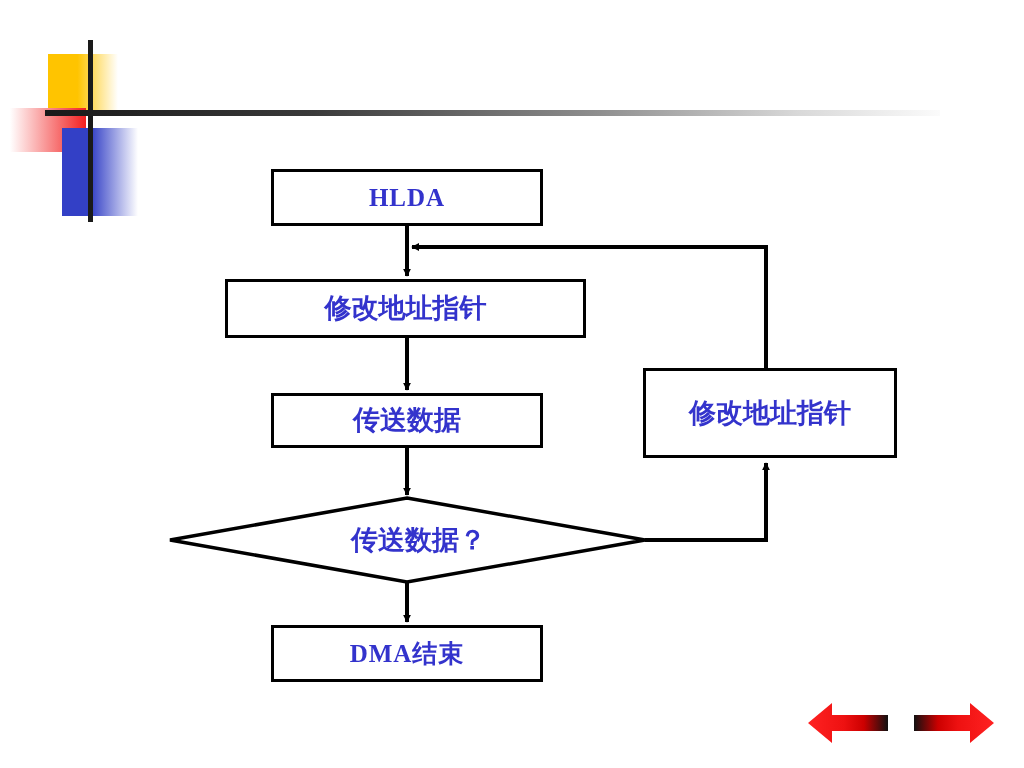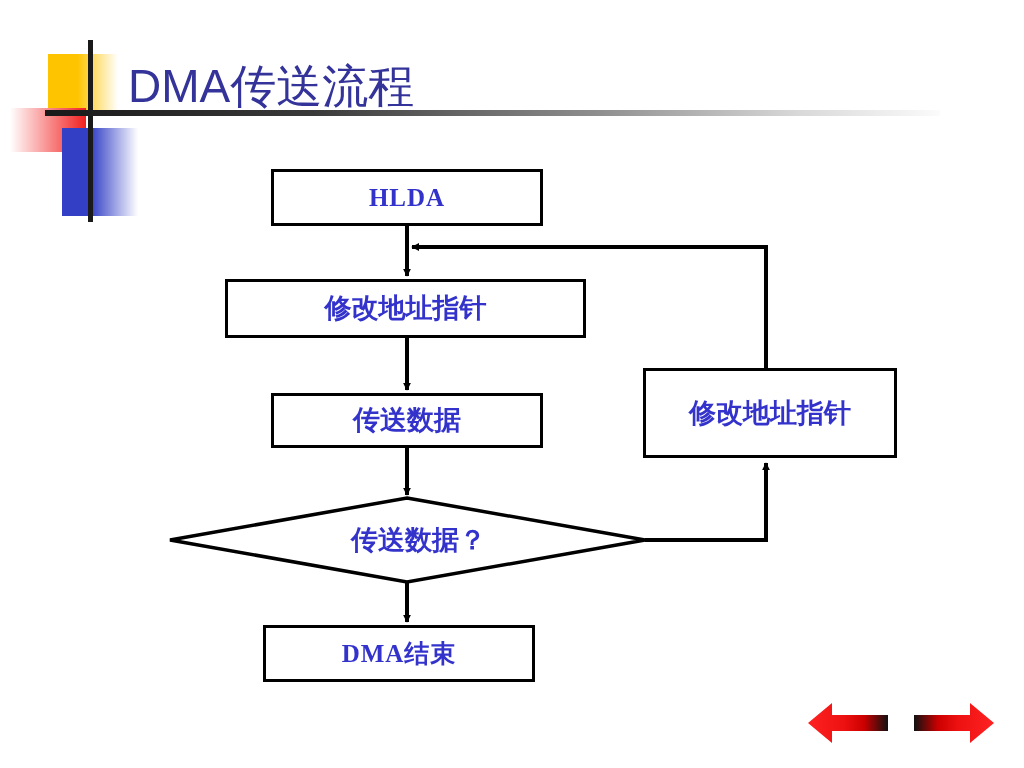--- a/index.html
+++ b/index.html
@@ -87,21 +87,21 @@
     font-size: 27px;
     line-height: 1;
     white-space: nowrap;
   }
   .node.latin { font-size: 25px; letter-spacing: 1px; }
 
   #node-hlda      { left: 271px; top: 169px;  width: 272px; height: 57px; }
   #node-sendaddr  { left: 225px; top: 279px;  width: 361px; height: 59px; }
   #node-xferdata  { left: 271px; top: 393px;  width: 272px; height: 55px; }
   #node-modifyptr { left: 643px; top: 368px;  width: 254px; height: 90px; }
-  #node-dmaend    { left: 263px; top: 625px;  width: 272px; height: 57px; }
+  #node-dmaend    { left: 271px; top: 625px;  width: 272px; height: 57px; }
 
   #node-diamond-label {
     position: absolute;
     left: 170px; top: 497px;
     width: 475px; height: 85px;
     display: flex;
     align-items: center;
     justify-content: center;
     color: #3333cc;
     font-family: "Liberation Serif", serif;
@@ -128,21 +128,20 @@
 
   <div id="deco">
     <div class="deco-yellow"></div>
     <div class="deco-red"></div>
     <div class="deco-blue"></div>
     <div class="deco-vline"></div>
   </div>
 
   <div class="deco-hline"></div>
 
-  <div id="page-title">DMA传送流程</div>
 </div>
 
 <div id="flow">
 
   <svg id="wires" width="1024" height="768">
     <defs>
       <marker id="ah" markerWidth="10" markerHeight="10" refX="7.2" refY="4" orient="auto" markerUnits="userSpaceOnUse">
         <path d="M0,0 L8,4 L0,8 z" fill="#000"></path>
       </marker>
     </defs>

